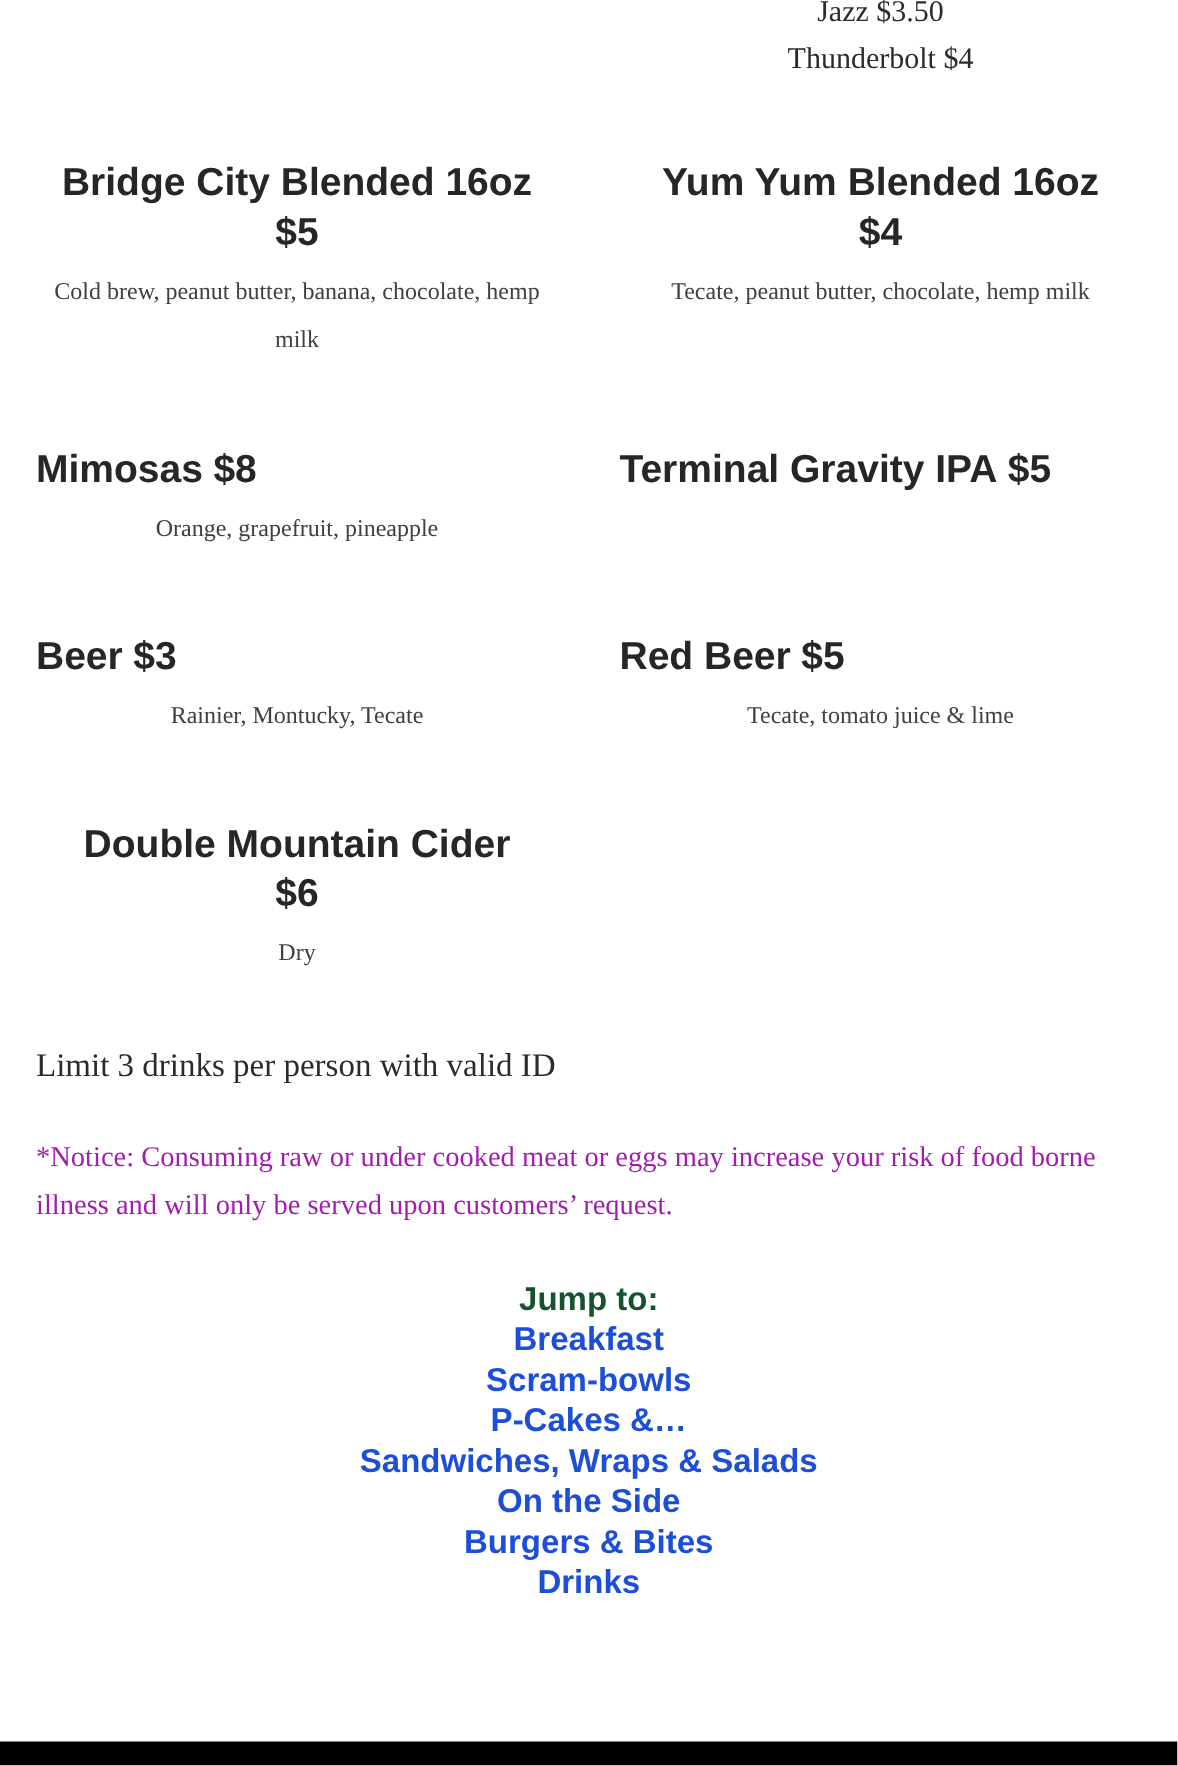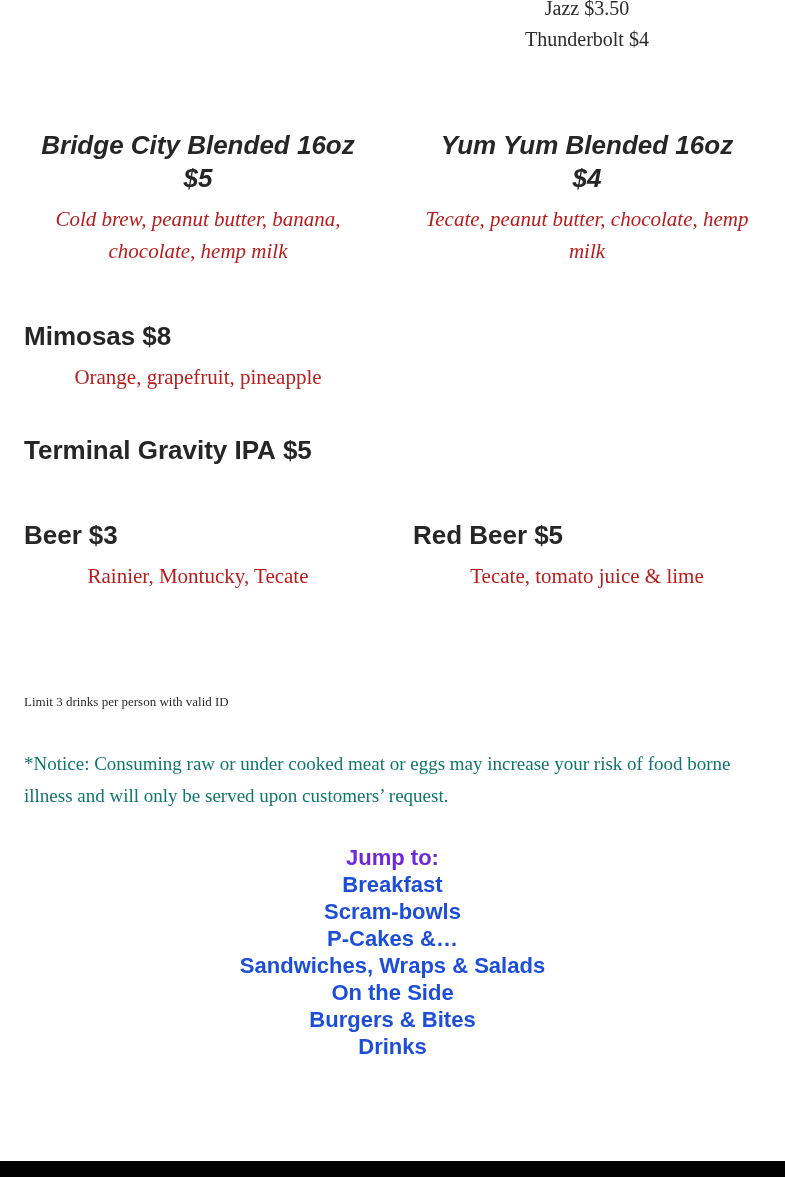--- a/index.html
+++ b/index.html
@@ -24,74 +24,74 @@
   .serif-line {
     font-family: "Liberation Serif", serif;
     font-size: 20px;
     line-height: 31px;
     color: #2b2b2b;
   }
 
   
   .row { display: flex; gap: 41px; }
   .col { width: 348px; }
-  .row-1 { margin-top: 74px; font-style: italic; }
-  .row-2 { margin-top: 53px; flex-direction: column; }
+  .row-1 { margin-top: 50px; }
+  .row-2 { margin-top: 53px; }
   .row-3 { margin-top: 52px; }
   .row-4 { margin-top: 52px; }
 
   .title {
     font-family: "Liberation Sans", sans-serif;
     font-weight: 700;
     font-size: 26px;
     line-height: 33px;
     color: #262626;
     margin: 0;
   }
   .title.center { text-align: center; }
   .t-price-block { display: block; }
   .t-price-inline { margin-left: 7px; }
 
   .desc {
     font-family: "Liberation Serif", serif;
-    font-size: 21px;
+    font-size: 16px;
     line-height: 32px;
-    color: #b91c1c;
+    color: #404040;
     text-align: center;
     margin: 8px auto 0;
     max-width: 332px;
   }
   .desc:empty { display: none; }
 
   
   .limit-text {
     margin-top: 42px;
     font-family: "Liberation Serif", serif;
-    font-size: 13px;
+    font-size: 22px;
     line-height: 32px;
     color: #2b2b2b;
   }
   .notice-text {
     margin-top: 30px;
     font-family: "Liberation Serif", serif;
     font-size: 19px;
     line-height: 32px;
-    color: #0f766e;
+    color: #a21caf;
   }
 
   
   .jump {
     margin-top: 32px;
     text-align: center;
     font-family: "Liberation Sans", sans-serif;
     font-weight: 700;
     font-size: 22px;
     line-height: 27px;
   }
-  .jump-title { color: #6d28d9; }
+  .jump-title { color: #14532d; }
   .jump-link {
     display: block;
     color: #1d4ed8;
     text-decoration: none;
     cursor: pointer;
   }
 
   .footer-bar {
     position: absolute;
     left: 0;
@@ -138,20 +138,24 @@
       <h3 class="title"><span>Beer</span><span class="t-price-inline">$3</span></h3>
       <p class="desc">Rainier, Montucky, Tecate</p>
     </div>
     <div class="col">
       <h3 class="title"><span>Red Beer</span><span class="t-price-inline">$5</span></h3>
       <p class="desc">Tecate, tomato juice &amp; lime</p>
     </div>
   </div>
 
   <div class="row row-4">
+    <div class="col">
+      <h3 class="title center"><span>Double Mountain Cider</span><span class="t-price-block">$6</span></h3>
+      <p class="desc">Dry</p>
+    </div>
     <div class="col"></div>
   </div>
 
   <p class="limit-text">Limit 3 drinks per person with valid ID</p>
 
   <p class="notice-text">*Notice: Consuming raw or under cooked meat or eggs may increase your risk of food borne illness and will only be served upon customers’ request.</p>
 
   <div class="jump">
     <div class="jump-title">Jump to:</div>
     <a class="jump-link">Breakfast</a>

